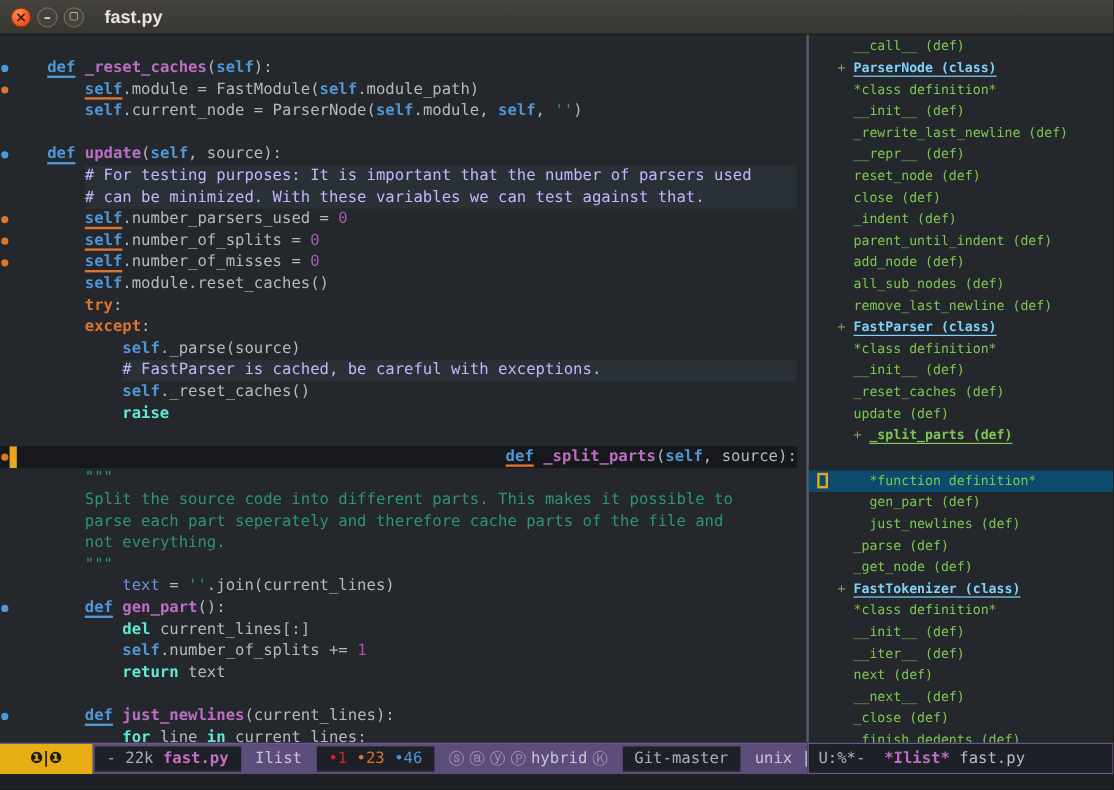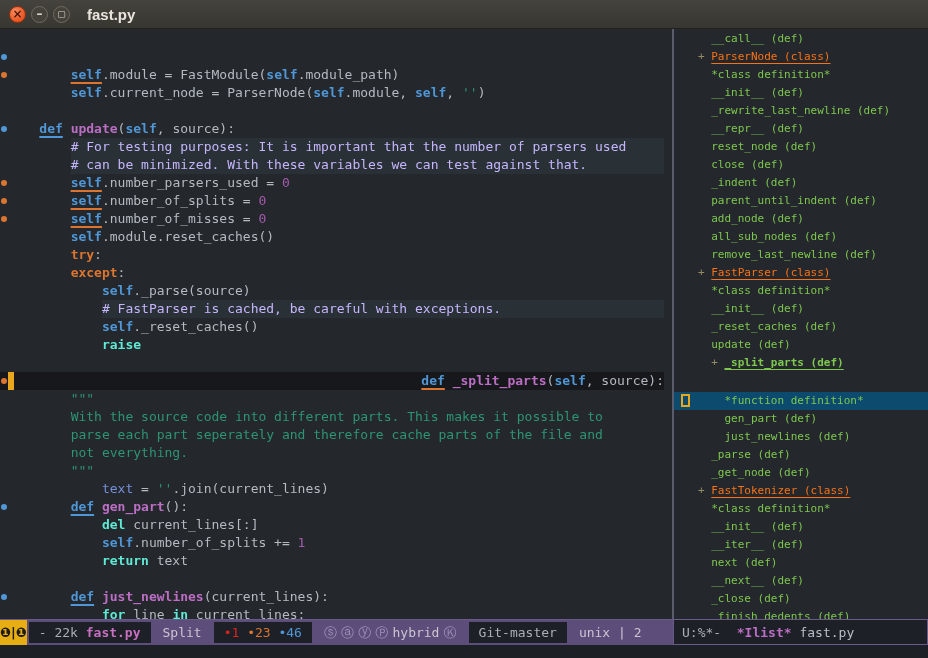--- a/index.html
+++ b/index.html
@@ -53,29 +53,29 @@
   .sg.o  { color:#dc752f; font-weight:bold; }
 
   
   .iline { height:18px; line-height:18px; font-size:11px; white-space:pre;
            padding-left:24px; position:relative; display:flex; }
   .iline.hl { background:#0c4a6e;margin-top:20px; }
   .icursor { position:absolute; left:7px; top:2px; width:9px; height:13px;
              border:2px solid #e8a71c; }
   .sg.it  { color:#7ec850; }
   .sg.itc { color:#7ec850; font-weight:bold; text-decoration:underline; text-decoration-thickness:1px; text-underline-offset:3px; }
-  .sg.cls { color:#f97316; font-weight:normal; text-decoration:underline; text-decoration-thickness:1px; text-underline-offset:3px; }
+  .sg.cls { color:#7dd3fc; font-weight:bold; text-decoration:underline; text-decoration-thickness:1px; text-underline-offset:3px; }
   .sg.pl  { color:#958d62; }
 
   
   .modeline { position:absolute; top:619px; left:0; width:928px; height:26px; display:flex; font-size:13px; }
   .ml-left { width:673px; flex:none; display:flex; background:#5d4d7a;
              border-top:1px solid #6a5a87; overflow:hidden; }
   .seg { display:flex; align-items:center; padding:0 10px; white-space:pre; flex:none; }
-  .seg.yellow { background:#e7ae13; padding:0 0; }
+  .seg.yellow { background:#e7ae13; padding:0 25px; }
   .seg.dark { background:#1d2026; height:21px; margin-top:2px; margin-left:2px; margin-right:2px; }
   .seg.purple { background:transparent; }
   .seg.grow { flex:1; overflow:hidden; }
   .sg.wn   { color:#1c1a12; font-weight:bold; font-family:"DejaVu Sans",sans-serif; }
   .sg.base { color:#a9afb6; }
   .sg.buf  { color:#c86fc1; font-weight:bold; }
   .sg.txt  { color:#cac5d3; }
   .sg.dim  { color:#9c92b6; font-family:"DejaVu Sans",sans-serif; }
   .sg.err  { color:#e0211d; }
   .sg.warn { color:#dc752f; }
@@ -101,41 +101,41 @@
       </span>
     <span class="wbtn minmax">
         <span class="sq">▢</span>
       </span>
     <span class="wtitle">fast.py</span>
   </div>
 
   <div class="main">
     <div class="codewin" id="code">
         <div class="line"><span class="fr"></span><span class="segs"></span></div>
-        <div class="line"><span class="fr"><span class="dot i"></span></span><span class="ind sg t">    </span></div>
+        <div class="line"><span class="fr"><span class="dot i"></span></span><span class="ind sg t">    </span><span class="segs"><span class="sg ku-b">def</span><span class="sg t"> </span><span class="sg f">_reset_caches</span><span class="sg t">(</span><span class="sg s">self</span><span class="sg t">):</span></span></div>
         <div class="line"><span class="fr"><span class="dot w"></span></span><span class="ind sg t">        </span><span class="segs"><span class="sg su">self</span><span class="sg t">.module = FastModule(</span><span class="sg s">self</span><span class="sg t">.module_path)</span></span></div>
         <div class="line"><span class="fr"></span><span class="ind sg t">        </span><span class="segs"><span class="sg s">self</span><span class="sg t">.current_node = ParserNode(</span><span class="sg s">self</span><span class="sg t">.module, </span><span class="sg s">self</span><span class="sg t">, </span><span class="sg st">''</span><span class="sg t">)</span></span></div>
         <div class="line"><span class="fr"></span><span class="segs"></span></div>
         <div class="line"><span class="fr"><span class="dot i"></span></span><span class="ind sg t">    </span><span class="segs"><span class="sg ku-b">def</span><span class="sg t"> </span><span class="sg f">update</span><span class="sg t">(</span><span class="sg s">self</span><span class="sg t">, source):</span></span></div>
         <div class="line"><span class="fr"></span><span class="ind sg t">        </span><span class="segs band"><span class="sg c"># For testing purposes: It is important that the number of parsers used</span></span></div>
         <div class="line"><span class="fr"></span><span class="ind sg t">        </span><span class="segs band"><span class="sg c"># can be minimized. With these variables we can test against that.</span></span></div>
         <div class="line"><span class="fr"><span class="dot w"></span></span><span class="ind sg t">        </span><span class="segs"><span class="sg su">self</span><span class="sg t">.number_parsers_used = </span><span class="sg n">0</span></span></div>
         <div class="line"><span class="fr"><span class="dot w"></span></span><span class="ind sg t">        </span><span class="segs"><span class="sg su">self</span><span class="sg t">.number_of_splits = </span><span class="sg n">0</span></span></div>
         <div class="line"><span class="fr"><span class="dot w"></span></span><span class="ind sg t">        </span><span class="segs"><span class="sg su">self</span><span class="sg t">.number_of_misses = </span><span class="sg n">0</span></span></div>
         <div class="line"><span class="fr"></span><span class="ind sg t">        </span><span class="segs"><span class="sg s">self</span><span class="sg t">.module.reset_caches()</span></span></div>
         <div class="line"><span class="fr"></span><span class="ind sg t">        </span><span class="segs"><span class="sg o">try</span><span class="sg t">:</span></span></div>
         <div class="line"><span class="fr"></span><span class="ind sg t">        </span><span class="segs"><span class="sg o">except</span><span class="sg t">:</span></span></div>
         <div class="line"><span class="fr"></span><span class="ind sg t">            </span><span class="segs"><span class="sg s">self</span><span class="sg t">._parse(source)</span></span></div>
         <div class="line"><span class="fr"></span><span class="ind sg t">            </span><span class="segs band"><span class="sg c"># FastParser is cached, be careful with exceptions.</span></span></div>
         <div class="line"><span class="fr"></span><span class="ind sg t">            </span><span class="segs"><span class="sg s">self</span><span class="sg t">._reset_caches()</span></span></div>
         <div class="line"><span class="fr"></span><span class="ind sg t">            </span><span class="segs"><span class="sg k">raise</span></span></div>
         <div class="line"><span class="fr"></span><span class="segs"></span></div>
         <div class="line hl"><span class="fr"><span class="dot w"></span><span class="bar"></span></span><span class="ind sg t">    </span><span class="segs"><span class="sg ku-o">def</span><span class="sg t"> </span><span class="sg f">_split_parts</span><span class="sg t">(</span><span class="sg s">self</span><span class="sg t">, source):</span></span></div>
         <div class="line"><span class="fr"></span><span class="ind sg t">        </span><span class="segs"><span class="sg st">"""</span></span></div>
-        <div class="line"><span class="fr"></span><span class="ind sg t">        </span><span class="segs"><span class="sg st">With the source code into different parts. This makes it possible to</span></span></div>
+        <div class="line"><span class="fr"></span><span class="ind sg t">        </span><span class="segs"><span class="sg st">Split the source code into different parts. This makes it possible to</span></span></div>
         <div class="line"><span class="fr"></span><span class="ind sg t">        </span><span class="segs"><span class="sg st">parse each part seperately and therefore cache parts of the file and</span></span></div>
         <div class="line"><span class="fr"></span><span class="ind sg t">        </span><span class="segs"><span class="sg st">not everything.</span></span></div>
         <div class="line"><span class="fr"></span><span class="ind sg t">        </span><span class="segs"><span class="sg st">"""</span></span></div>
         <div class="line"><span class="fr"></span><span class="ind sg t">            </span><span class="segs"><span class="sg v">text</span><span class="sg t"> = </span><span class="sg st">''</span><span class="sg t">.join(current_lines)</span></span></div>
         <div class="line"><span class="fr"><span class="dot i"></span></span><span class="ind sg t">        </span><span class="segs"><span class="sg ku-b">def</span><span class="sg t"> </span><span class="sg f">gen_part</span><span class="sg t">():</span></span></div>
         <div class="line"><span class="fr"></span><span class="ind sg t">            </span><span class="segs"><span class="sg k">del</span><span class="sg t"> current_lines[:]</span></span></div>
         <div class="line"><span class="fr"></span><span class="ind sg t">            </span><span class="segs"><span class="sg s">self</span><span class="sg t">.number_of_splits += </span><span class="sg n">1</span></span></div>
         <div class="line"><span class="fr"></span><span class="ind sg t">            </span><span class="segs"><span class="sg k">return</span><span class="sg t"> text</span></span></div>
         <div class="line"><span class="fr"></span><span class="segs"></span></div>
         <div class="line"><span class="fr"><span class="dot i"></span></span><span class="ind sg t">        </span><span class="segs"><span class="sg ku-b">def</span><span class="sg t"> </span><span class="sg f">just_newlines</span><span class="sg t">(current_lines):</span></span></div>
@@ -176,21 +176,21 @@
         <div class="iline"><span class="sg t">  </span><span class="sg it">_close (def)</span></div>
         <div class="iline"><span class="sg t">  </span><span class="sg it">_finish_dedents (def)</span></div>
         <div class="iline"><span class="sg t">  </span><span class="sg it">_get_prefix (def)</span></div>
       </div>
   </div>
 
   <div class="modeline">
     <div class="ml-left" id="mlleft">
         <div class="seg yellow"><span class="sg wn">❶|❶</span></div>
         <div class="seg dark"><span class="sg base">- 22k </span><span class="sg buf">fast.py</span></div>
-        <div class="seg purple"><span class="sg txt">Split</span></div>
+        <div class="seg purple"><span class="sg txt">Ilist</span></div>
         <div class="seg dark"><span class="sg err">•1</span><span class="sg base"> </span><span class="sg warn">•23</span><span class="sg base"> </span><span class="sg info">•46</span></div>
         <div class="seg purple"><span class="sg dim">ⓢ ⓐ ⓨ Ⓟ </span><span class="sg txt">hybrid</span><span class="sg dim"> Ⓚ</span></div>
         <div class="seg dark"><span class="sg base">Git-master</span></div>
         <div class="seg purple grow"><span class="sg txt">unix | 2</span></div>
       </div>
     <div class="ml-right" id="mlright"><span class="sg base">U:%*-  </span><span class="sg ilist">*Ilist*</span><span class="sg base2"> fast.py</span></div>
   </div>
 
   <div class="echo"></div>
 </div>

